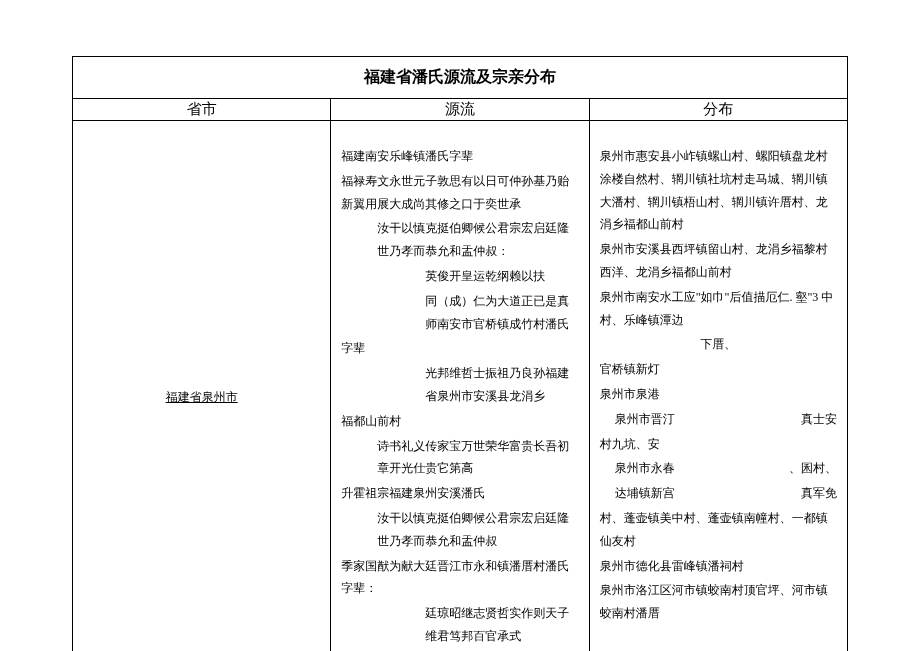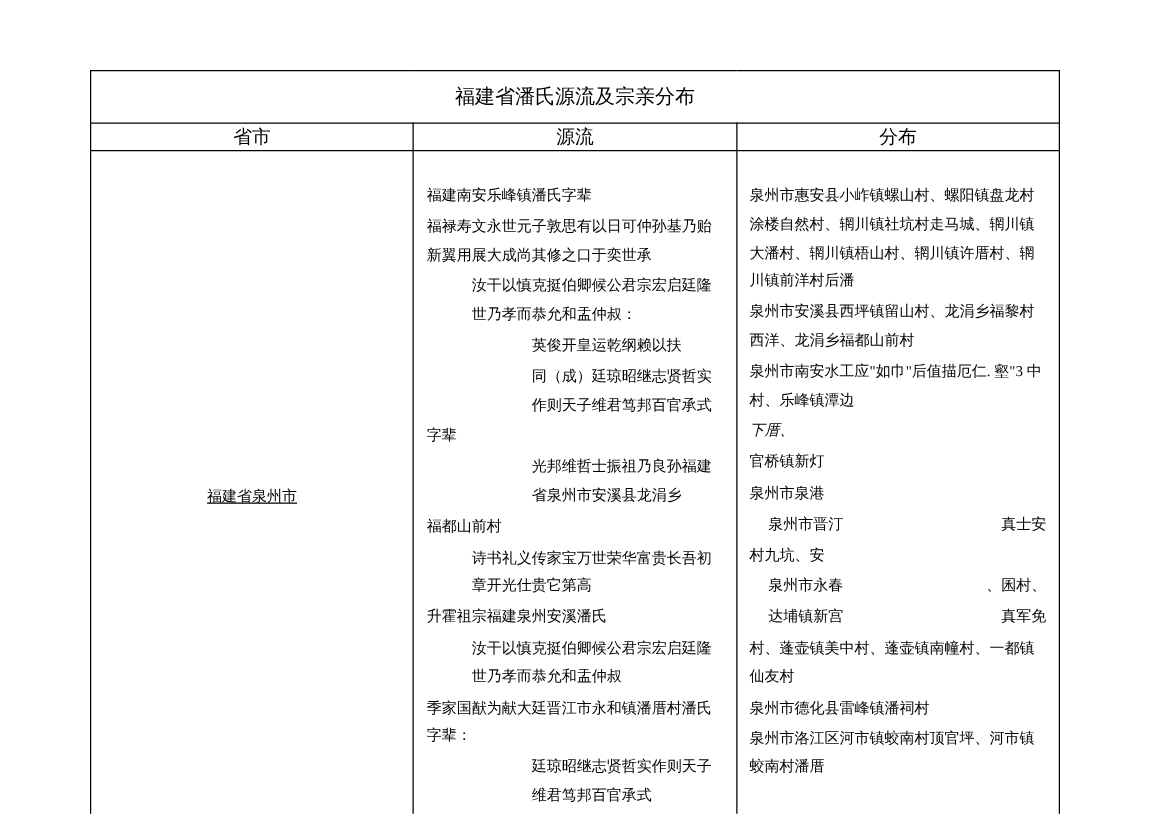--- a/index.html
+++ b/index.html
@@ -22,21 +22,21 @@
       table-layout: fixed;
     }
     td, th {
       border: 1px solid #000;
       padding: 6px 8px;
       vertical-align: middle;
     }
     .title-row td {
       text-align: center;
       font-size: 16px;
-      font-weight: normal;
+      font-weight: bold;
       padding: 10px;
     }
     .header-row td {
       text-align: center;
       font-size: 15px;
       padding: 1px;
     }
     .col-prov {
       width: 70px;
       text-align: center;
@@ -53,21 +53,21 @@
       font-size: 12px;
       line-height: 1.9;
       padding: 24px 10px;
     }
     .para {
       text-indent: 0;
       margin-bottom: 2px;
     }
     .indent1 { padding-left: 3em; }
     .indent2 { padding-left: 7em; }
-    .right-align { text-align: left; font-style: italic; }
+    .right-align { text-align: center; }
     .dist-line {
       display: flex;
       justify-content: space-between;
       margin-left: 15px;
     }
     .dist-seg-left { }
     .dist-seg-right { white-space: nowrap; }
   </style>
 </head>
 <body>
@@ -82,32 +82,32 @@
     <td class="col-origin">源流</td>
     <td class="col-dist">分布</td>
   </tr>
   <tr>
     <td class="col-prov body-cell" style="text-align:center;vertical-align:middle;text-decoration:underline;">福建省泉州市</td>
     <td class="col-origin body-cell" id="origin-cell">
           <div class="para ">福建南安乐峰镇潘氏字辈</div>
           <div class="para ">福禄寿文永世元子敦思有以日可仲孙基乃贻新翼用展大成尚其修之口于奕世承</div>
           <div class="para indent1">汝干以慎克挺伯卿候公君宗宏启廷隆世乃孝而恭允和盂仲叔：</div>
           <div class="para indent2">英俊开皇运乾纲赖以扶</div>
-          <div class="para indent2">同（成）廷琼昭继志贤哲实作则天子维君笃邦百官承式</div>
+          <div class="para indent2">同（成）仁为大道正已是真师南安市官桥镇成竹村潘氏</div>
           <div class="para ">字辈</div>
           <div class="para indent2">光邦维哲士振祖乃良孙福建省泉州市安溪县龙涓乡</div>
           <div class="para ">福都山前村</div>
           <div class="para indent1">诗书礼义传家宝万世荣华富贵长吾初章开光仕贵它第高</div>
           <div class="para ">升霍祖宗福建泉州安溪潘氏</div>
           <div class="para indent1">汝干以慎克挺伯卿候公君宗宏启廷隆世乃孝而恭允和盂仲叔</div>
           <div class="para ">季家国猷为献大廷晋江市永和镇潘厝村潘氏字辈：</div>
           <div class="para indent2">廷琼昭继志贤哲实作则天子维君笃邦百官承式</div>
         </td>
     <td class="col-dist body-cell" id="dist-cell">
-          <div class="para ">泉州市惠安县小岞镇螺山村、螺阳镇盘龙村涂楼自然村、辋川镇社坑村走马城、辋川镇大潘村、辋川镇梧山村、辋川镇许厝村、辋川镇前洋村后潘</div>
+          <div class="para ">泉州市惠安县小岞镇螺山村、螺阳镇盘龙村涂楼自然村、辋川镇社坑村走马城、辋川镇大潘村、辋川镇梧山村、辋川镇许厝村、龙涓乡福都山前村</div>
           <div class="para ">泉州市安溪县西坪镇留山村、龙涓乡福黎村西洋、龙涓乡福都山前村</div>
           <div class="para ">泉州市南安水工应"如巾"后值描厄仁. 壑"3 中村、乐峰镇潭边</div>
           <div class="para right-align">下厝、</div>
           <div class="para ">官桥镇新灯</div>
           <div class="para ">泉州市泉港</div>
           <div class="para dist-line">
             <span class="dist-seg-left">泉州市晋汀</span>
             <span class="dist-seg-right">真士安</span>
           </div>
           <div class="para ">村九坑、安</div>

